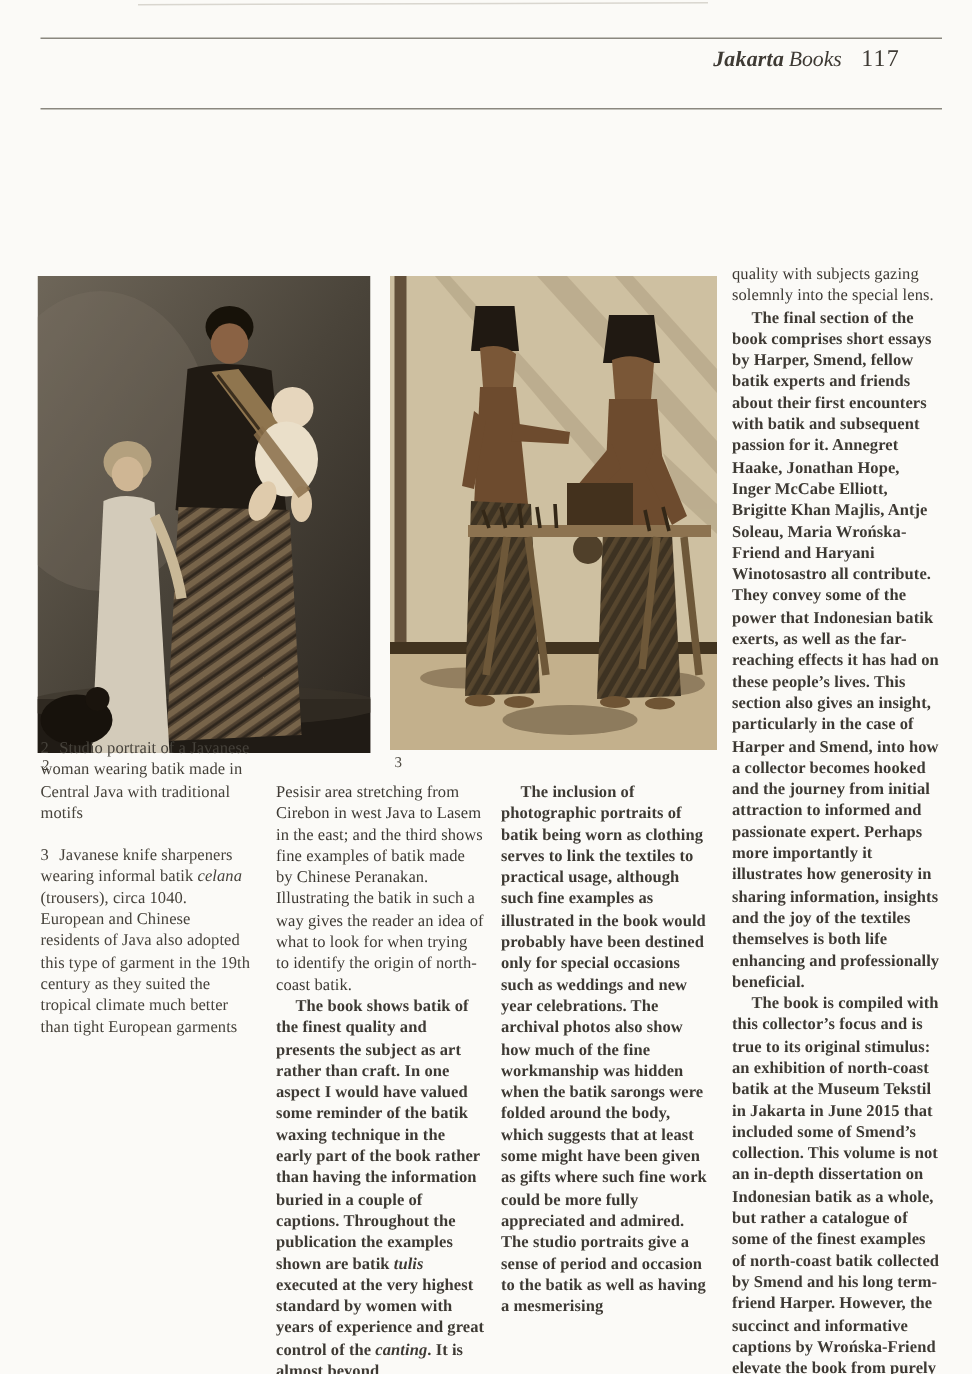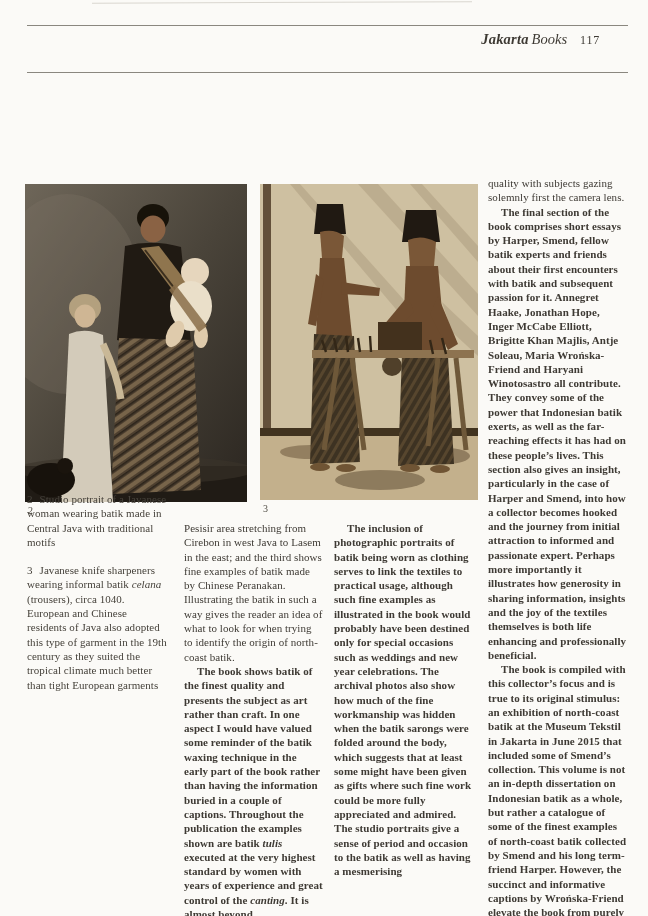--- a/index.html
+++ b/index.html
@@ -11,21 +11,21 @@
     color:var(--ink);
   }
   .scan-line { position:absolute; left:92px; top:2px; width:380px; height:1px;
     background:#d9d6cf; transform:rotate(-0.2deg); }
   .rule { position:absolute; left:27px; width:601px; height:1px; background:var(--rule); }
   .rule-top { top:25px; }
   .rule-bottom { top:72px; }
   .header { position:absolute; top:31px; right:48px; font-size:14.5px; white-space:nowrap; }
   .hdr-reviews { font-weight:bold; font-style:italic; letter-spacing:0.2px; }
   .hdr-books { font-style:italic; margin-left:3px; }
-  .hdr-page { font-size:12px; margin-left:13px; letter-spacing:0.8px; }
+  .hdr-page { font-size:16px; margin-left:13px; letter-spacing:0.8px; }
 
   figure.photo { position:absolute; margin:0; top:184px; }
   .photo-2 { left:25px; width:222px; height:318px; }
   .photo-3 { left:260px; width:218px; height:316px; }
   figure.photo svg { display:block; width:100%; height:100%; }
 
   .fig-label { position:absolute; font-size:10px; color:#4e4a42; }
   .fig-label-2 { left:28px; top:505px; }
   .fig-label-3 { left:263px; top:503px; }
 
@@ -171,18 +171,18 @@
   <div class="col col-2">
     <p><span>Pesisir area stretching from Cirebon in west Java to Lasem in the east; and the third shows fine examples of batik made by Chinese Peranakan. Illustrating the batik in such a way gives the reader an idea of what to look for when trying to identify the origin of north-coast batik.</span></p>
     <p class="indent"><span>The book shows batik of the finest quality and presents the subject as art rather than craft. In one aspect I would have valued some reminder of the batik waxing technique in the early part of the book rather than having the information buried in a couple of captions. Throughout the publication the examples shown are batik </span><i>tulis</i><span> executed at the very highest standard by women with years of experience and great control of the </span><i>canting</i><span>. It is almost beyond comprehension that the finished positive design on the</span></p>
   </div>
 
   <div class="col col-3">
     <p class="indent"><span>The inclusion of photographic portraits of batik being worn as clothing serves to link the textiles to practical usage, although such fine examples as illustrated in the book would probably have been destined only for special occasions such as weddings and new year celebrations. The archival photos also show how much of the fine workmanship was hidden when the batik sarongs were folded around the body, which suggests that at least some might have been given as gifts where such fine work could be more fully appreciated and admired. The studio portraits give a sense of period and occasion to the batik as well as having a mesmerising</span></p>
   </div>
 
   <div class="col col-4">
-    <p><span>quality with subjects gazing solemnly first the camera lens.</span></p>
+    <p><span>quality with subjects gazing solemnly into the special lens.</span></p>
     <p class="indent"><span>The final section of the book comprises short essays by Harper, Smend, fellow batik experts and friends about their first encounters with batik and subsequent passion for it. Annegret Haake, Jonathan Hope, Inger McCabe Elliott, Brigitte Khan Majlis, Antje Soleau, Maria Wrońska-Friend and Haryani Winotosastro all contribute. They convey some of the power that Indonesian batik exerts, as well as the far-reaching effects it has had on these people’s lives. This section also gives an insight, particularly in the case of Harper and Smend, into how a collector becomes hooked and the journey from initial attraction to informed and passionate expert. Perhaps more importantly it illustrates how generosity in sharing information, insights and the joy of the textiles themselves is both life enhancing and professionally beneficial.</span></p>
     <p class="indent"><span>The book is compiled with this collector’s focus and is true to its original stimulus: an exhibition of north-coast batik at the Museum Tekstil in Jakarta in June 2015 that included some of Smend’s collection. This volume is not an in-depth dissertation on Indonesian batik as a whole, but rather a catalogue of some of the finest examples of north-coast batik collected by Smend and his long term-friend Harper. However, the succinct and informative captions by Wrońska-Friend elevate the book from purely a coffee table volume to a useful reference in the library of any collector or museum.</span></p>
   </div>
 
 </div>
 
 </body></html>

